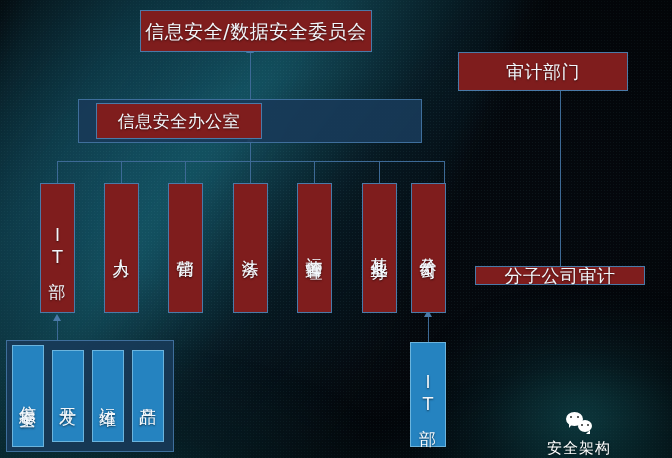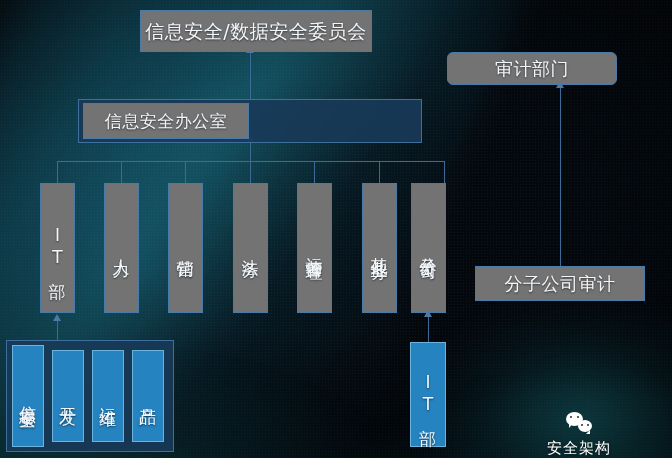--- a/index.html
+++ b/index.html
@@ -71,21 +71,21 @@
     opacity: 0.75;
   }
   .bg-vig {
     position: absolute; inset: 0;
     background: radial-gradient(ellipse 85% 75% at 50% 45%, rgba(0,0,0,0) 38%, rgba(0,0,0,0.55) 100%);
   }
   
   .node {
     position: absolute;
     box-sizing: border-box;
-    background: #737373;
+    background: #7f1d1d;
     border: 1px solid #4a7aa8;
     color: #f2f7fb;
     display: flex;
     align-items: center;
     justify-content: center;
     text-align: center;
     letter-spacing: 0.5px;
     text-shadow: 0 1px 2px rgba(0,0,0,0.55);
     line-height: 1.18;
   }
@@ -192,21 +192,21 @@
   <div class="arrow-up" style="left:424px; top:310px;"></div>
 
   <div class="line-v" style="left:560px; top:87px; height:180px;"></div>
   <div class="arrow-up" style="left:556px; top:81px;"></div>
 
   <div class="node" style="left:140px; top:10px; width:232px; height:42px; font-size:19px;">
     <span>信息安全/数据安全委员会</span>
   </div>
 
   <div class="group-box" style="left:78px; top:99px; width:344px; height:44px;"></div>
-  <div class="node" style="left:83px; top:103px; width:166px; height:36px; font-size:17px;">
+  <div class="node" style="left:96px; top:103px; width:166px; height:36px; font-size:17px;">
     <span>信息安全办公室</span>
   </div>
 
   <div class="node vert" style="left:40px; top:183px; width:35px; height:130px; font-size:17px;">
     <span>IT部</span>
   </div>
   <div class="node vert" style="left:104px; top:183px; width:35px; height:130px; font-size:17px;">
     <span>人力</span>
   </div>
   <div class="node vert" style="left:168px; top:183px; width:35px; height:130px; font-size:17px;">
@@ -236,24 +236,24 @@
     <span>运维</span>
   </div>
   <div class="node light vert" style="left:132px; top:350px; width:32px; height:92px; font-size:17px;">
     <span>产品</span>
   </div>
 
   <div class="node light vert" style="left:410px; top:342px; width:36px; height:105px; font-size:17px;">
     <span>IT部</span>
   </div>
 
-  <div class="node" style="left:447px; top:52px; width:170px; height:33px; font-size:18px;border-radius:6px;">
+  <div class="node" style="left:458px; top:52px; width:170px; height:39px; font-size:18px;">
     <span>审计部门</span>
   </div>
-  <div class="node" style="left:475px; top:266px; width:170px; height:35px; font-size:18px;">
+  <div class="node" style="left:475px; top:266px; width:170px; height:19px; font-size:18px;">
     <span>分子公司审计</span>
   </div>
 
   <div class="watermark" style="left:547px; top:412px;">
     <span class="wm-icon">
       <span class="b1"></span>
       <span class="tail1"></span>
       <span class="b2"></span>
       <span class="tail2"></span>
       <span class="e" style="left:4px; top:4px;"></span>

